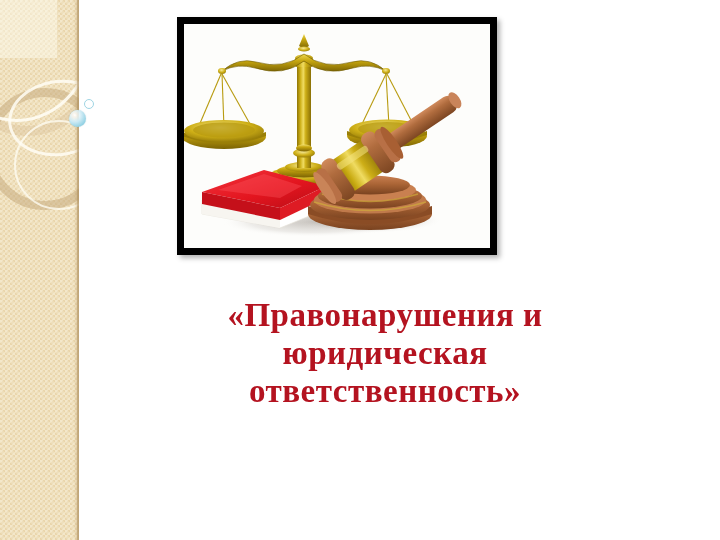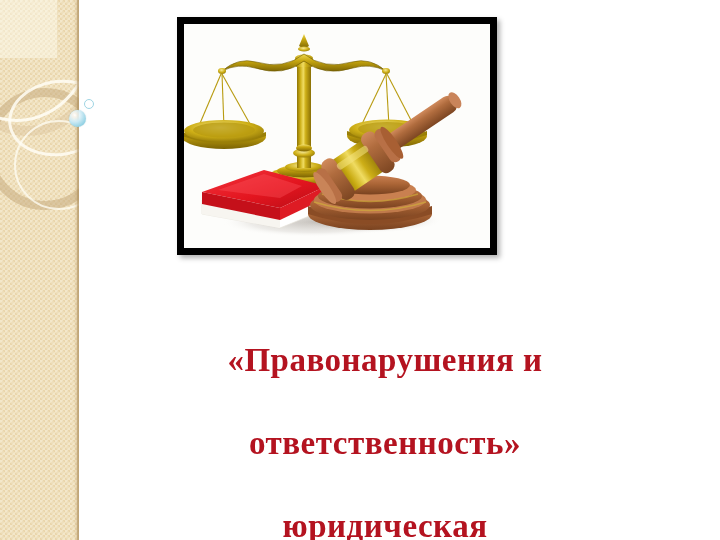--- a/index.html
+++ b/index.html
@@ -170,21 +170,20 @@
     text-align: center;
   }
   .title-line {
     font-family: "Liberation Serif", serif;
     font-weight: bold;
     font-size: 33px;
     line-height: 38px;
     color: #b41320;
     letter-spacing: 0.5px;
     white-space: nowrap;
-    margin-top: 45px;
   }
 </style>
 </head>
 <body>
 
 <div class="slide">
 
   <div class="sidebar">
     <div class="sidebar-weave"></div>
     <div class="sidebar-topblock"></div>
@@ -340,17 +339,17 @@
           <ellipse cx="211" cy="127" rx="5" ry="19" fill="#a85f33"></ellipse>
 
           <rect x="152" y="114" width="36" height="7" rx="3" fill="#f4e480" opacity="0.55"></rect>
         </g>
       </svg>
     </div>
   </div>
 
   <div class="title-block">
     <div class="title-line">«Правонарушения и</div>
+    <div class="title-line">юридическая</div>
     <div class="title-line">ответственность»</div>
-    <div class="title-line">юридическая</div>
   </div>
 
 </div>
 
 </body></html>

